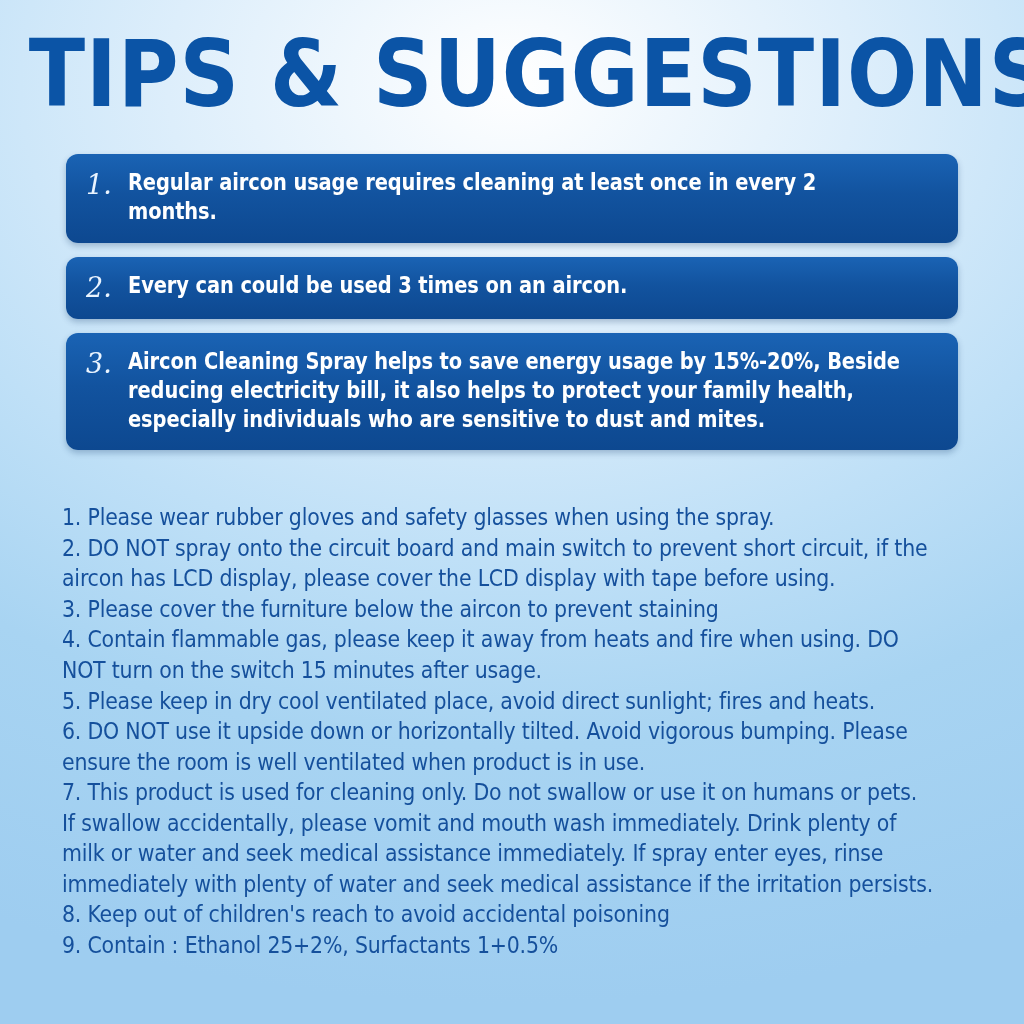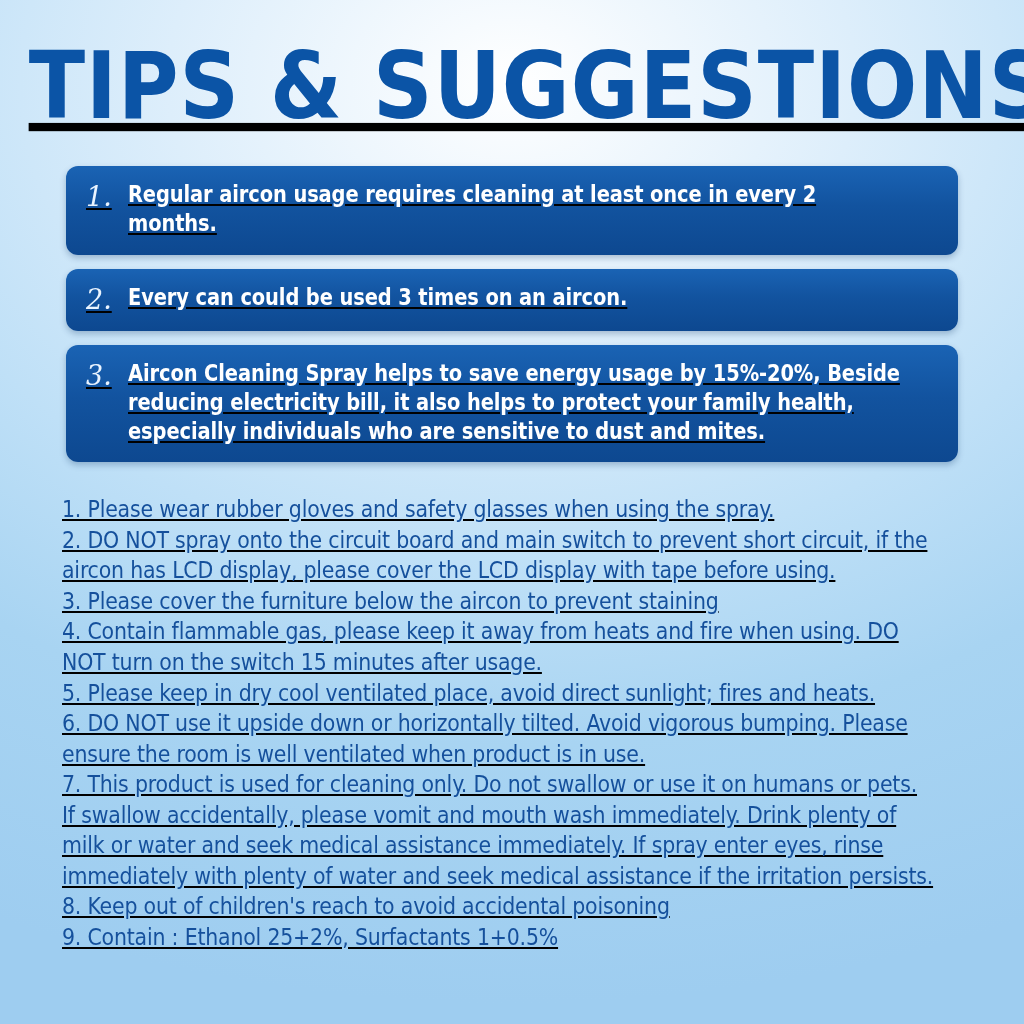--- a/index.html
+++ b/index.html
@@ -12,23 +12,22 @@
     font-family: "Liberation Sans", sans-serif;
     background:
       radial-gradient(ellipse 120% 90% at 50% 8%, #ffffff 0%, #ddeefb 28%, #bfe0f7 52%, #a8d4f2 72%, #9ecdf0 100%);
     overflow: hidden;
     position: relative;
   }
   .page {
     width: 1024px;
     height: 903px;
     box-sizing: border-box;
-    padding: 12px 56px;
+    padding: 0 56px;
     position: relative;
-    text-decoration: underline;
   }
 
   
   .title {
     text-align: center;
     color: #0b54a6;
     font-family: "DejaVu Sans", sans-serif;
     font-weight: bold;
     font-size: 78px;
     letter-spacing: 1px;
@@ -74,21 +73,21 @@
     font-size: 22.5px;
     font-weight: bold;
     line-height: 1.30;
     letter-spacing: -0.1px;
     transform: scaleX(0.96);
     transform-origin: left center;
   }
 
   
   .notes {
-    margin-top: 32px;
+    margin-top: 52px;
     padding: 0 6px;
     color: #15509c;
     font-family: "DejaVu Sans Condensed", "DejaVu Sans", sans-serif;
     font-size: 23.5px;
     line-height: 1.30;
     letter-spacing: -0.2px;
   }
   .note-line {
     transform: scaleX(0.97);
     transform-origin: left center;

